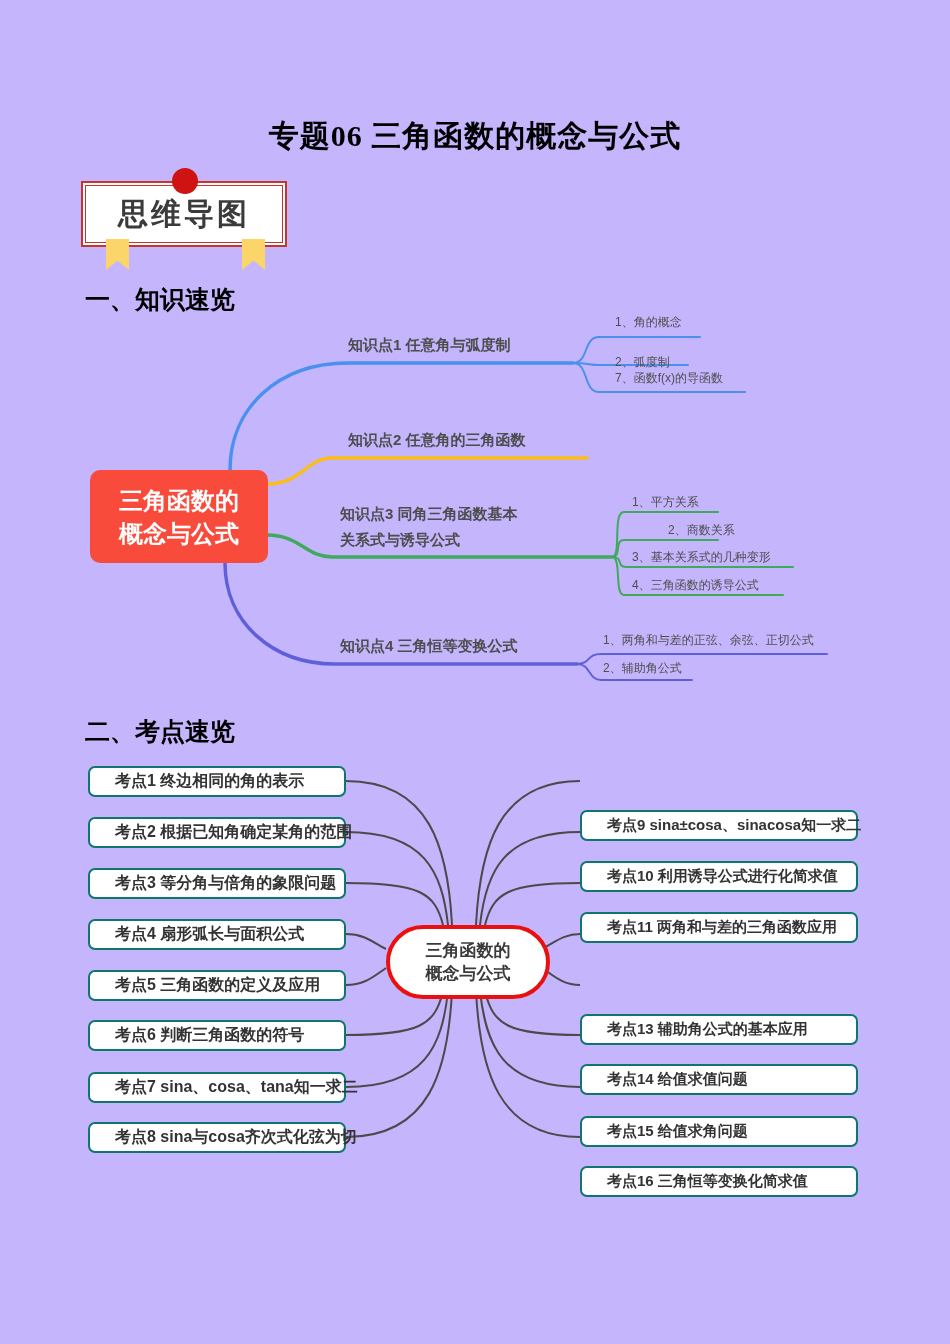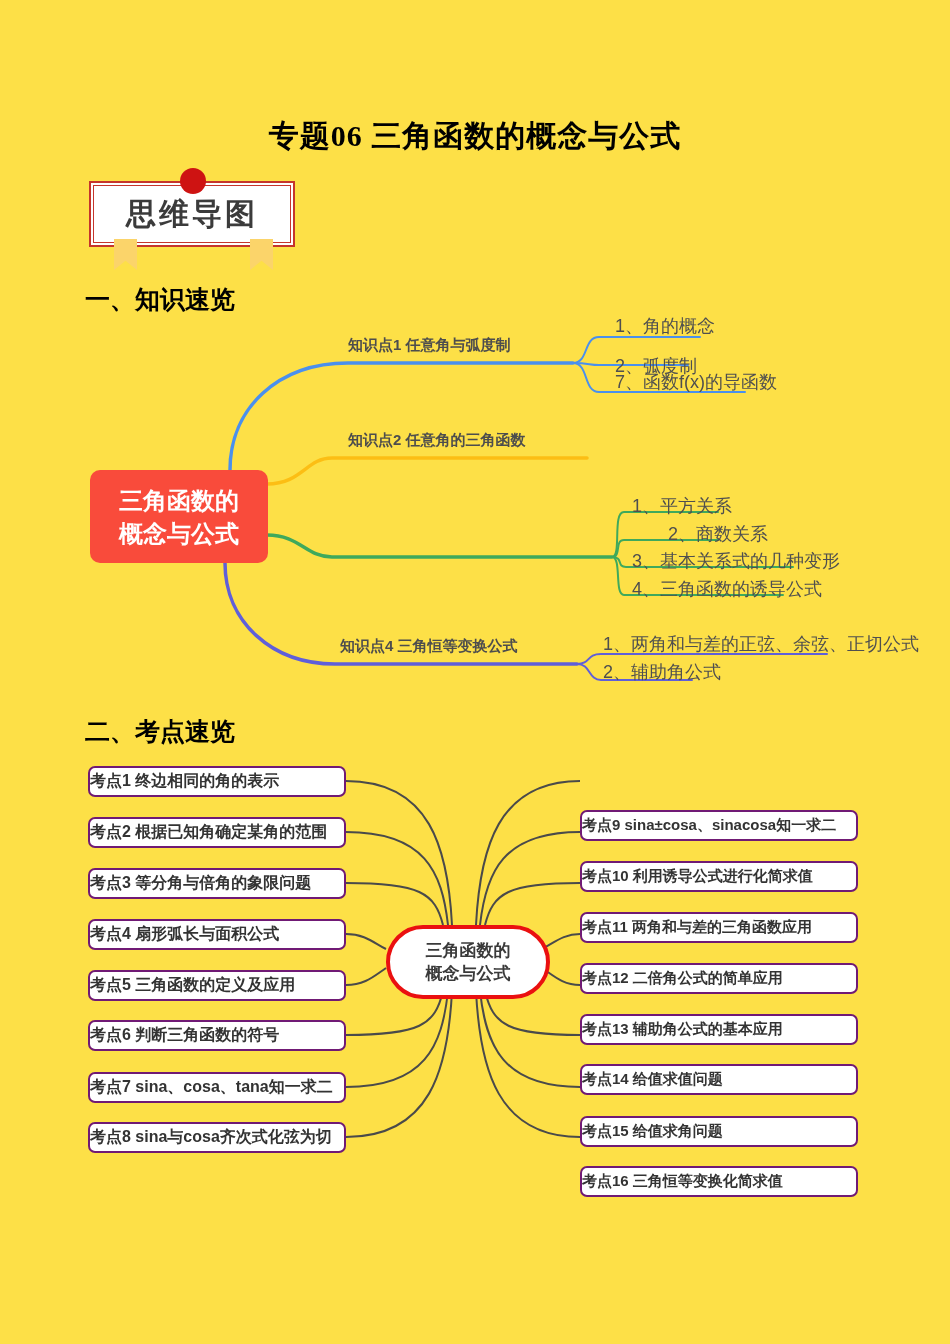--- a/index.html
+++ b/index.html
@@ -1,50 +1,50 @@
 <!DOCTYPE html>
 <html><head>
 <meta charset="utf-8">
 <style>
   html,body{margin:0;padding:0;background:#ffffff;}
-  .page{position:relative;width:950px;height:1344px;background:#fde047;overflow:hidden;
+  .page{position:relative;width:950px;height:1344px;background:#c4b5fd;overflow:hidden;
         font-family:"Liberation Sans","DejaVu Sans",sans-serif;}
   .links{position:absolute;left:0;top:0;pointer-events:none;}
 
   .title{position:absolute;top:116px;left:0;width:100%;text-align:center;margin:0;
          font-family:"Liberation Serif","DejaVu Serif",serif;
          font-size:30px;font-weight:700;color:#000;letter-spacing:1px;}
 
   
-  .badge{position:absolute;left:89px;top:181px;width:206px;height:66px;}
+  .badge{position:absolute;left:81px;top:181px;width:206px;height:66px;}
   .badge-outer{position:absolute;left:0;top:0;right:0;bottom:0;border:2px solid #c5352c;background:#fff;}
   .badge-inner{position:absolute;left:4px;top:4px;right:4px;bottom:4px;border:1px solid #c5352c;
                display:flex;align-items:center;justify-content:center;}
   .badge-label{font-size:30px;font-weight:700;color:#3b3b3b;letter-spacing:3px;}
   .badge-dot{position:absolute;left:91px;top:-13px;width:26px;height:26px;border-radius:50%;
              background:#ce1312;z-index:3;}
   .ribbon{position:absolute;top:58px;width:23px;height:31px;background:#fbd46a;z-index:2;
           clip-path:polygon(0 0,100% 0,100% 100%,50% 70%,0 100%);}
   .ribbon.l{left:25px}.ribbon.r{left:161px}
 
   .sec{position:absolute;left:85px;margin:0;font-family:"Liberation Serif","DejaVu Serif",serif;
        font-size:25px;font-weight:700;color:#000;}
   .sec1{top:283px}.sec2{top:715px}
 
   
   .km-center{position:absolute;left:90px;top:470px;width:178px;height:93px;background:#f94b3b;
              border-radius:10px;color:#fff;font-size:24px;font-weight:700;line-height:33px;
              display:flex;flex-direction:column;align-items:center;justify-content:center;text-align:center;}
   .bl{position:absolute;font-weight:700;color:#4d4d4d;font-size:15px;white-space:nowrap;}
   .bl.two{line-height:26px;white-space:normal;width:250px;}
-  .ch{position:absolute;font-size:18px;color:#4f4f4f;white-space:nowrap;}
+  .ch{position:absolute;font-size:12px;color:#4f4f4f;white-space:nowrap;}
 
   
-  .ebox{position:absolute;box-sizing:border-box;height:31px;border:2px solid #701a75;border-radius:7px;
-        background:#fff;display:flex;align-items:center;padding-left:0;font-weight:700;color:#333;
+  .ebox{position:absolute;box-sizing:border-box;height:31px;border:2px solid #0f766e;border-radius:7px;
+        background:#fff;display:flex;align-items:center;padding-left:25px;font-weight:700;color:#333;
         white-space:nowrap;z-index:2;}
   .ebox.left{left:88px;width:258px;font-size:16px;}
   .ebox.right{left:580px;width:278px;font-size:15px;margin-top:44px;}
   .stadium{position:absolute;left:386px;top:925px;width:156px;height:66px;background:#fff;
            border:4px solid #ea1010;border-radius:37px;display:flex;flex-direction:column;
            align-items:center;justify-content:center;font-size:17px;font-weight:700;color:#3a3a3a;
            line-height:23px;z-index:3;text-align:center;}
 
   .p-main{fill:none;stroke-width:3.5px;stroke-linecap:round;}
   .p-sub{fill:none;stroke-width:2px;stroke-linecap:round;}
@@ -112,20 +112,24 @@
     <span>概念与公式</span>
   </div>
 
   <div class="bl" style="left:348px;top:336px">知识点1 任意角与弧度制</div>
   <div class="ch" style="left:615px;top:314px">1、角的概念</div>
   <div class="ch" style="left:615px;top:354px">2、弧度制</div>
   <div class="ch" style="left:615px;top:370px">7、函数f(x)的导函数</div>
 
   <div class="bl" style="left:348px;top:431px">知识点2 任意角的三角函数</div>
 
+  <div class="bl two" style="left:340px;top:501px">
+    <span>知识点3 同角三角函数基本</span><br>
+    <span>关系式与诱导公式</span>
+  </div>
   <div class="ch" style="left:632px;top:494px">1、平方关系</div>
   <div class="ch" style="left:668px;top:522px">2、商数关系</div>
   <div class="ch" style="left:632px;top:549px">3、基本关系式的几种变形</div>
   <div class="ch" style="left:632px;top:577px">4、三角函数的诱导公式</div>
 
   <div class="bl" style="left:340px;top:637px">知识点4 三角恒等变换公式</div>
   <div class="ch" style="left:603px;top:632px">1、两角和与差的正弦、余弦、正切公式</div>
   <div class="ch" style="left:603px;top:660px">2、辅助角公式</div>
 
   <h2 class="sec sec2">二、考点速览</h2>
@@ -135,21 +139,20 @@
   <div class="ebox left" style="top:868px">考点3 等分角与倍角的象限问题</div>
   <div class="ebox left" style="top:919px">考点4 扇形弧长与面积公式</div>
   <div class="ebox left" style="top:970px">考点5 三角函数的定义及应用</div>
   <div class="ebox left" style="top:1020px">考点6 判断三角函数的符号</div>
   <div class="ebox left" style="top:1072px">考点7 sina、cosa、tana知一求二</div>
   <div class="ebox left" style="top:1122px">考点8 sina与cosa齐次式化弦为切</div>
 
   <div class="ebox right" style="top:766px">考点9 sina±cosa、sinacosa知一求二</div>
   <div class="ebox right" style="top:817px">考点10 利用诱导公式进行化简求值</div>
   <div class="ebox right" style="top:868px">考点11 两角和与差的三角函数应用</div>
-  <div class="ebox right" style="top:919px">考点12 二倍角公式的简单应用</div>
   <div class="ebox right" style="top:970px">考点13 辅助角公式的基本应用</div>
   <div class="ebox right" style="top:1020px">考点14 给值求值问题</div>
   <div class="ebox right" style="top:1072px">考点15 给值求角问题</div>
   <div class="ebox right" style="top:1122px">考点16 三角恒等变换化简求值</div>
 
   <div class="stadium">
     <span>三角函数的</span>
     <span>概念与公式</span>
   </div>
 

